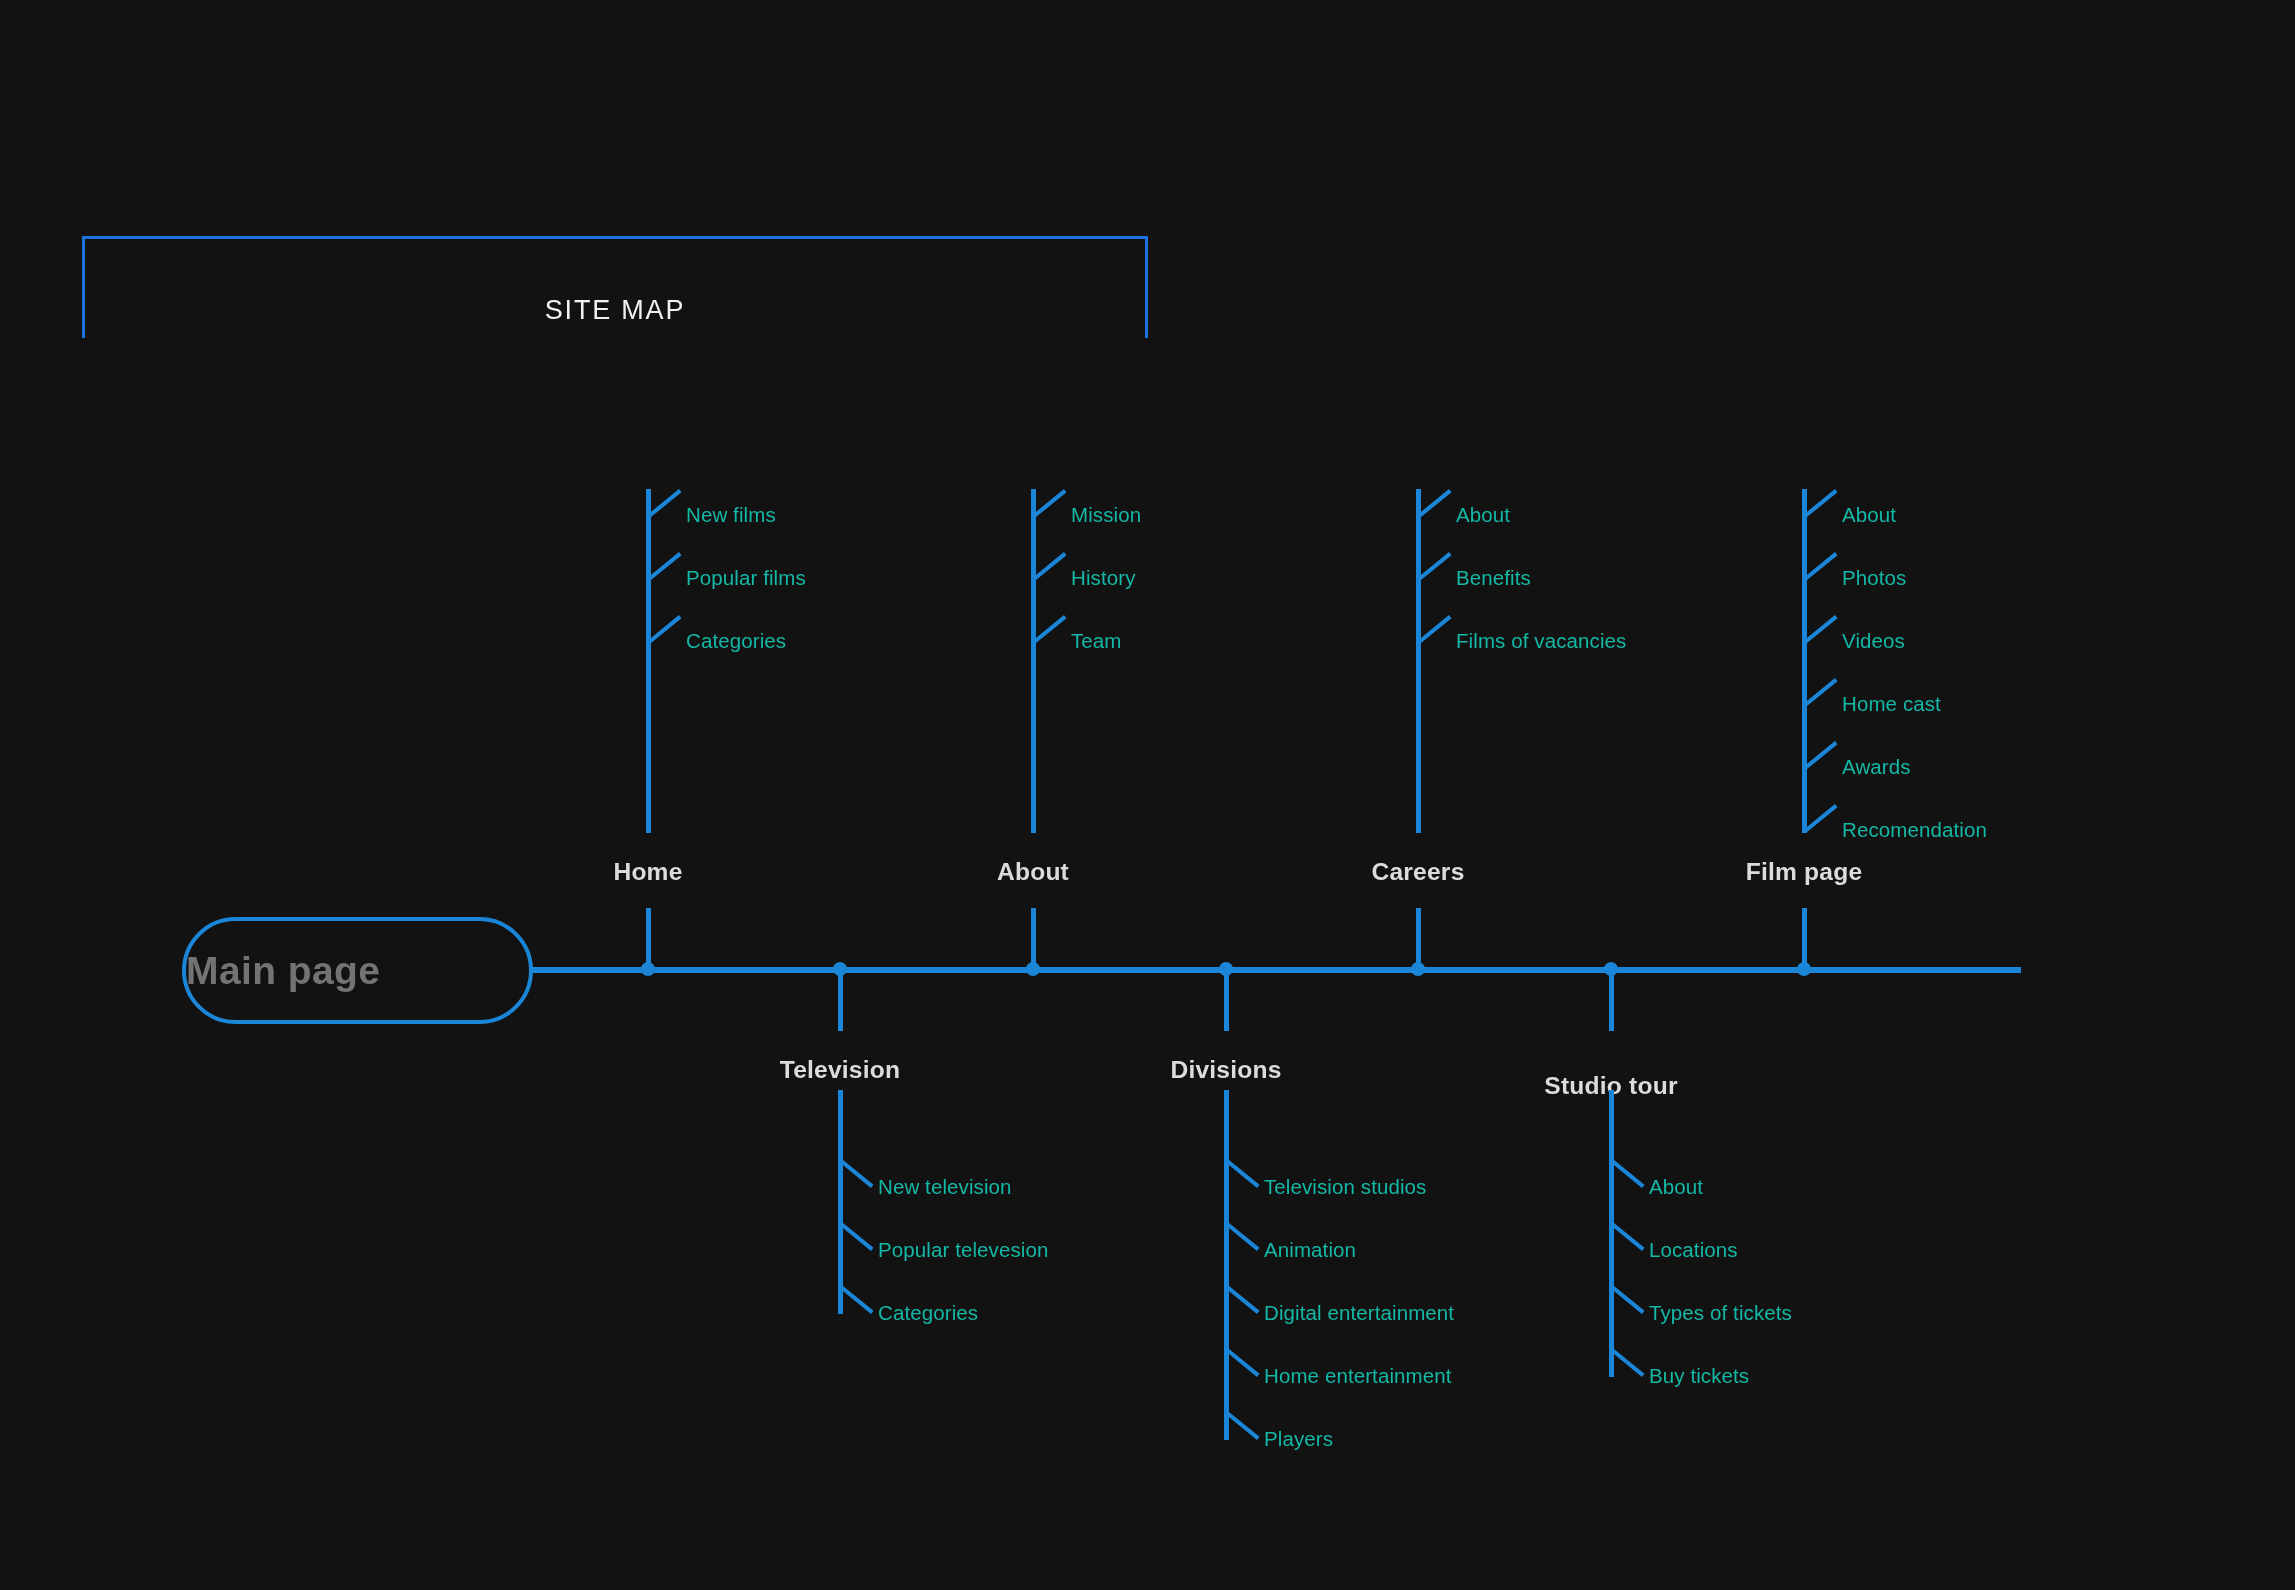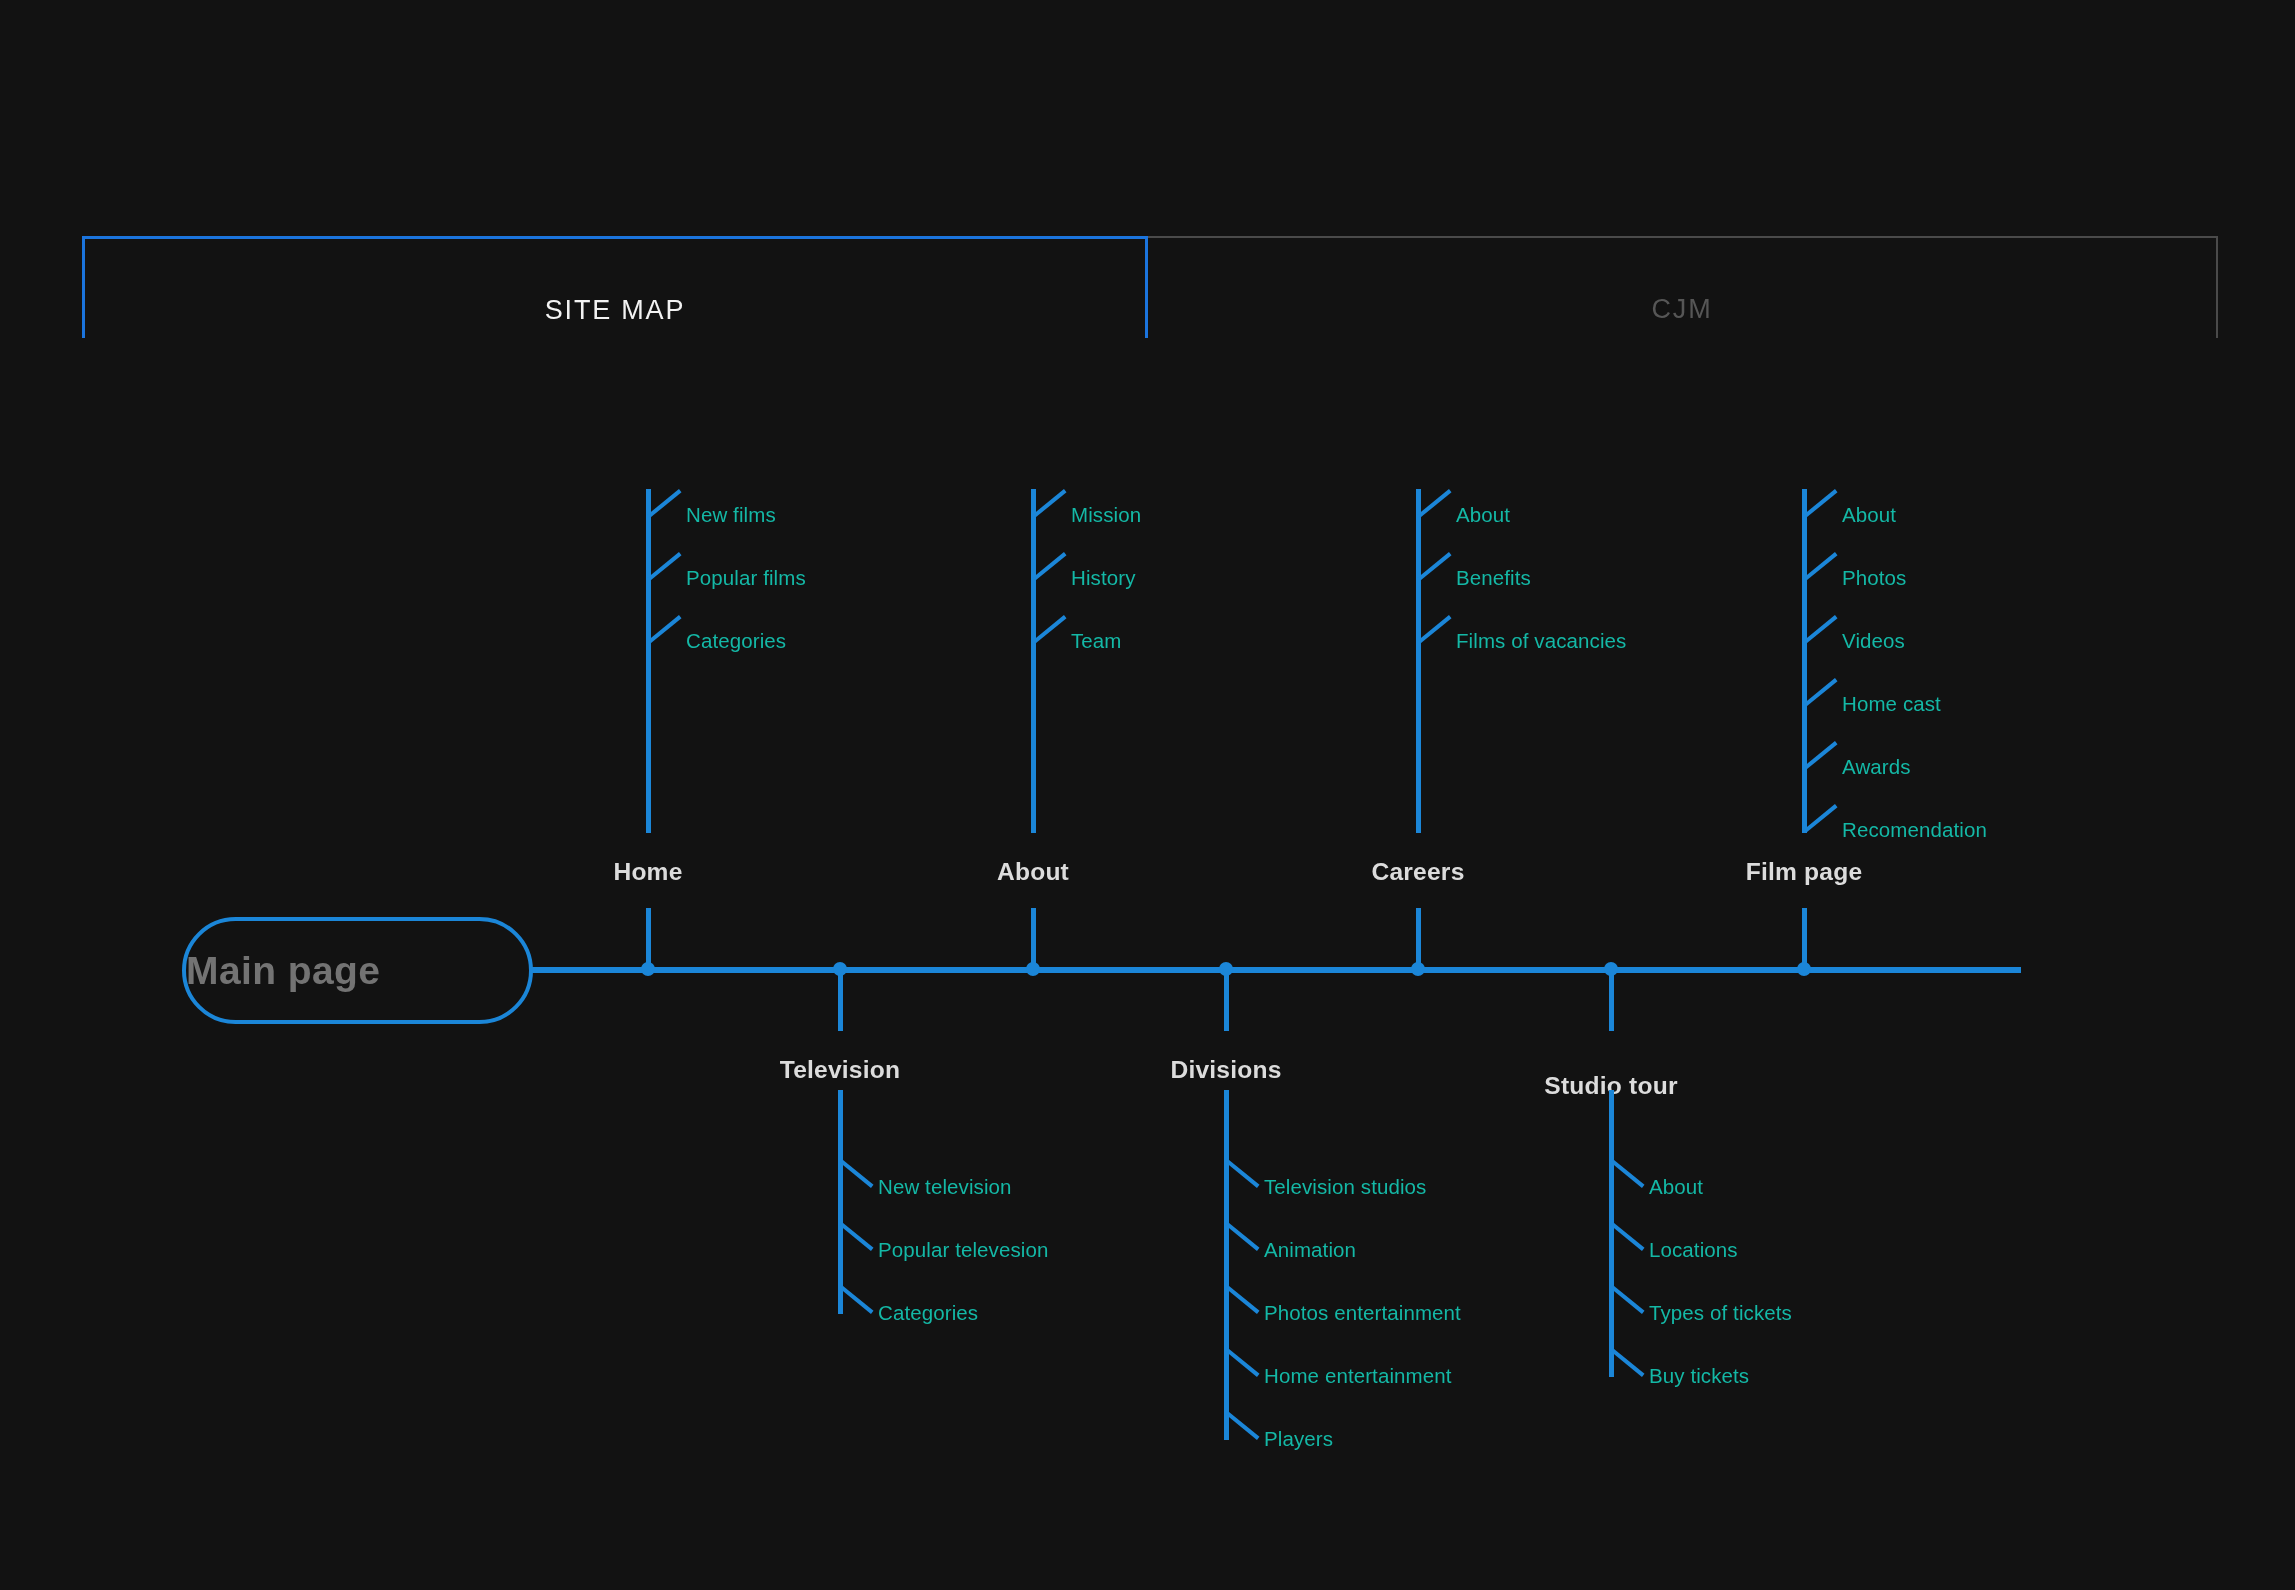--- a/index.html
+++ b/index.html
@@ -152,23 +152,20 @@
 </style>
 </head>
 <body>
 
 <div id="root">
 
   <div class="tabbar">
     <div class="tab tab-sitemap">
       <span>SITE MAP</span>
     </div>
-    <div class="tab tab-cjm">
-      <span>CJM</span>
-    </div>
   </div>
 
   <div class="canvas">
 
     <div class="mainpage">
       <span>Main page</span>
     </div>
 
     <div class="spine"></div>
 
@@ -259,21 +256,21 @@
           <div class="child down" style="top: 1224px;">
             <svg class="stub" viewBox="0 0 40 33" width="33" height="27" style="top: 0px;">
               <line x1="0" x2="38" y1="0" y2="31"></line>
             </svg>
             <span class="child-label">Animation</span>
           </div>
           <div class="child down" style="top: 1287px;">
             <svg class="stub" viewBox="0 0 40 33" width="33" height="27" style="top: 0px;">
               <line x1="0" x2="38" y1="0" y2="31"></line>
             </svg>
-            <span class="child-label">Photos entertainment</span>
+            <span class="child-label">Digital entertainment</span>
           </div>
           <div class="child down" style="top: 1350px;">
             <svg class="stub" viewBox="0 0 40 33" width="33" height="27" style="top: 0px;">
               <line x1="0" x2="38" y1="0" y2="31"></line>
             </svg>
             <span class="child-label">Home entertainment</span>
           </div>
           <div class="child down" style="top: 1413px;">
             <svg class="stub" viewBox="0 0 40 33" width="33" height="27" style="top: 0px;">
               <line x1="0" x2="38" y1="0" y2="31"></line>

